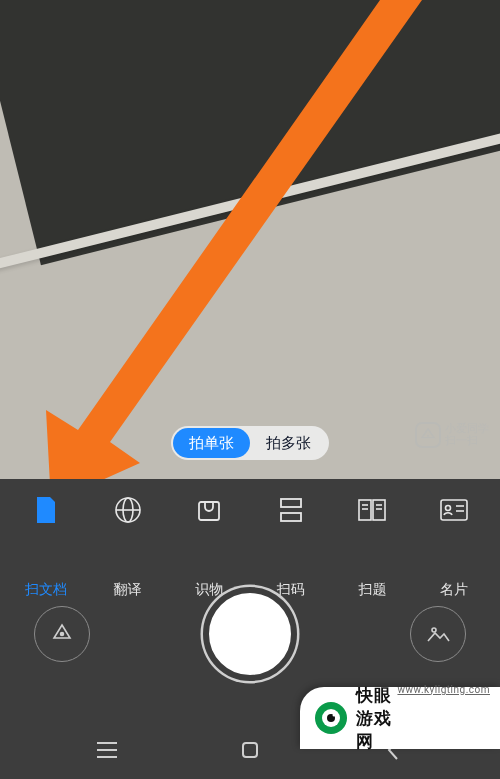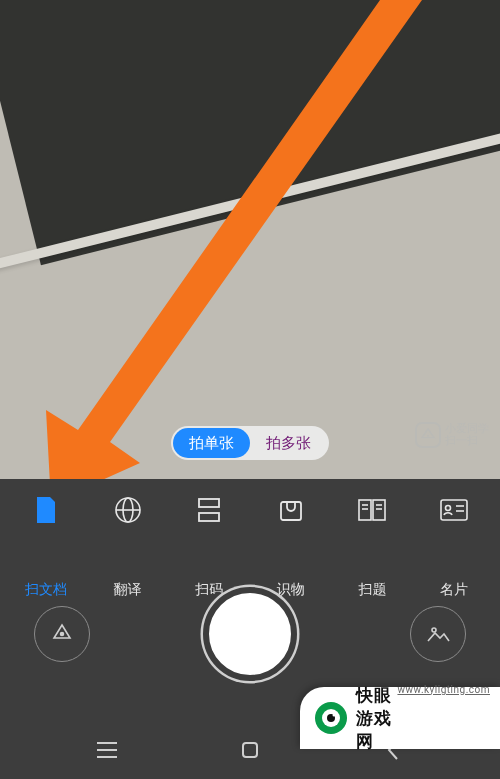--- a/index.html
+++ b/index.html
@@ -10,21 +10,21 @@
 .viewfinder{position:absolute;left:0;top:0;width:500px;height:479px;background:#bfbcb4;overflow:hidden;}
 .vf-dark{position:absolute;left:-80px;top:-220px;width:1000px;height:500px;background:#323330;transform:rotate(-14deg);transform-origin:top left;}
 .vf-edge{position:absolute;left:-80px;top:278px;width:1000px;height:10px;background:#d9d7d0;transform:rotate(-14deg);transform-origin:top left;box-shadow:0 2px 4px rgba(0,0,0,.15);}
 
 
 .arrow{position:absolute;left:0;top:0;pointer-events:none;}
 
 
 .pill-row{position:absolute;top:426px;left:0;width:100%;display:flex;justify-content:center;align-items:center;}
 .pill{display:flex;background:#e9e9e8;border-radius:20px;height:34px;align-items:center;padding:2px;}
-.pill-opt{font-size:15px;padding:0 16px;height:30px;display:flex;align-items:center;border-radius:18px;color:#701a75;}
+.pill-opt{font-size:15px;padding:0 16px;height:30px;display:flex;align-items:center;border-radius:18px;color:#0f172a;}
 .pill-opt.active{background:#1f8aff;color:#fff;}
 
 
 .xa-badge{position:absolute;top:422px;right:11px;display:flex;align-items:center;color:#babab6;}
 .xa-ico{width:26px;height:26px;border:2px solid #babab6;border-radius:7px;display:flex;align-items:center;justify-content:center;margin-right:4px;}
 .xa-txt{display:flex;flex-direction:column;font-size:11px;line-height:12px;}
 
 
 .panel{position:absolute;left:0;top:479px;width:500px;height:300px;background:#3d3d3d;}
 
@@ -111,36 +111,36 @@
               <circle cx="14" cy="14" r="12"></circle>
               <ellipse cx="14" cy="14" rx="5" ry="12"></ellipse>
               <line x1="2" y1="14" x2="26" y2="14"></line>
             </svg>
         </div>
         <div class="lb">翻译</div>
       </div>
 
       <div class="mode">
         <div class="ic">
+          <svg width="26" height="26" viewBox="0 0 26 26" fill="none" stroke="#e6e6e6" stroke-width="1.8">
+              <rect x="3" y="5" width="20" height="18" rx="2"></rect>
+              <path d="M9 5 V10 a4 4 0 0 0 8 0 V5"></path>
+            </svg>
+        </div>
+        <div class="lb">识物</div>
+      </div>
+
+      <div class="mode">
+        <div class="ic">
           <svg width="28" height="28" viewBox="0 0 28 28" fill="none" stroke="#e6e6e6" stroke-width="1.8">
               <rect x="4" y="3" width="20" height="8"></rect>
               <rect x="4" y="17" width="20" height="8"></rect>
             </svg>
         </div>
         <div class="lb">扫码</div>
-      </div>
-
-      <div class="mode">
-        <div class="ic">
-          <svg width="26" height="26" viewBox="0 0 26 26" fill="none" stroke="#e6e6e6" stroke-width="1.8">
-              <rect x="3" y="5" width="20" height="18" rx="2"></rect>
-              <path d="M9 5 V10 a4 4 0 0 0 8 0 V5"></path>
-            </svg>
-        </div>
-        <div class="lb">识物</div>
       </div>
 
       <div class="mode">
         <div class="ic">
           <svg width="30" height="26" viewBox="0 0 30 26" fill="none" stroke="#e6e6e6" stroke-width="1.6">
               <rect x="2" y="3" width="12" height="20"></rect>
               <rect x="16" y="3" width="12" height="20"></rect>
               <line x1="5" y1="8" x2="11" y2="8"></line>
               <line x1="5" y1="12" x2="11" y2="12"></line>
               <line x1="19" y1="8" x2="25" y2="8"></line>

